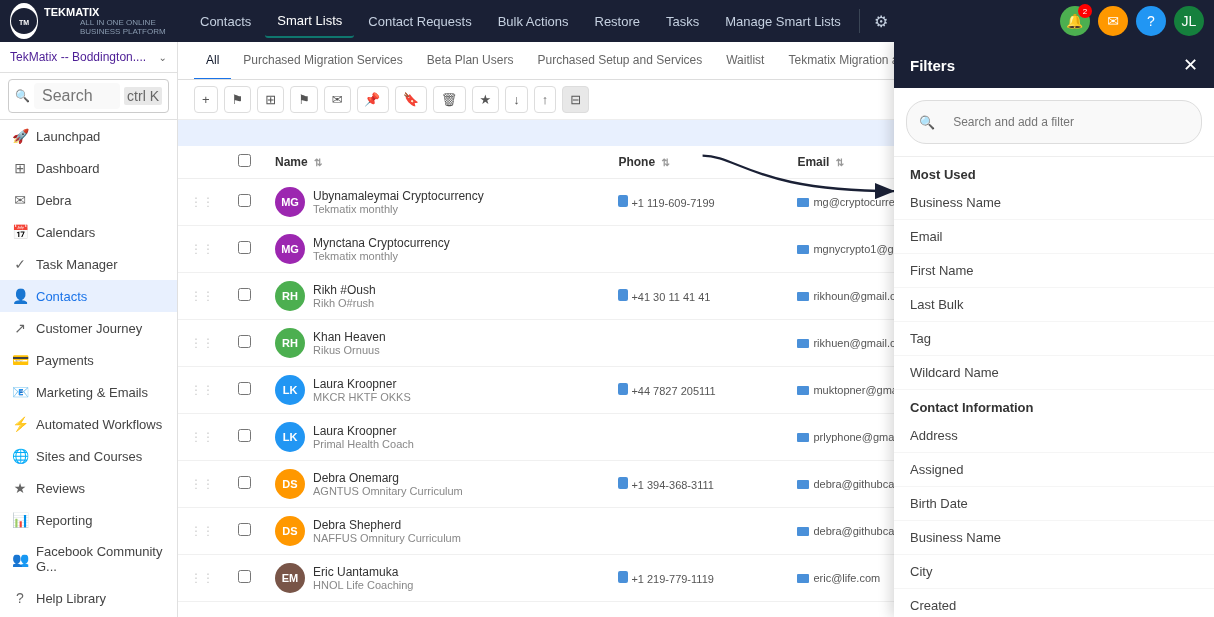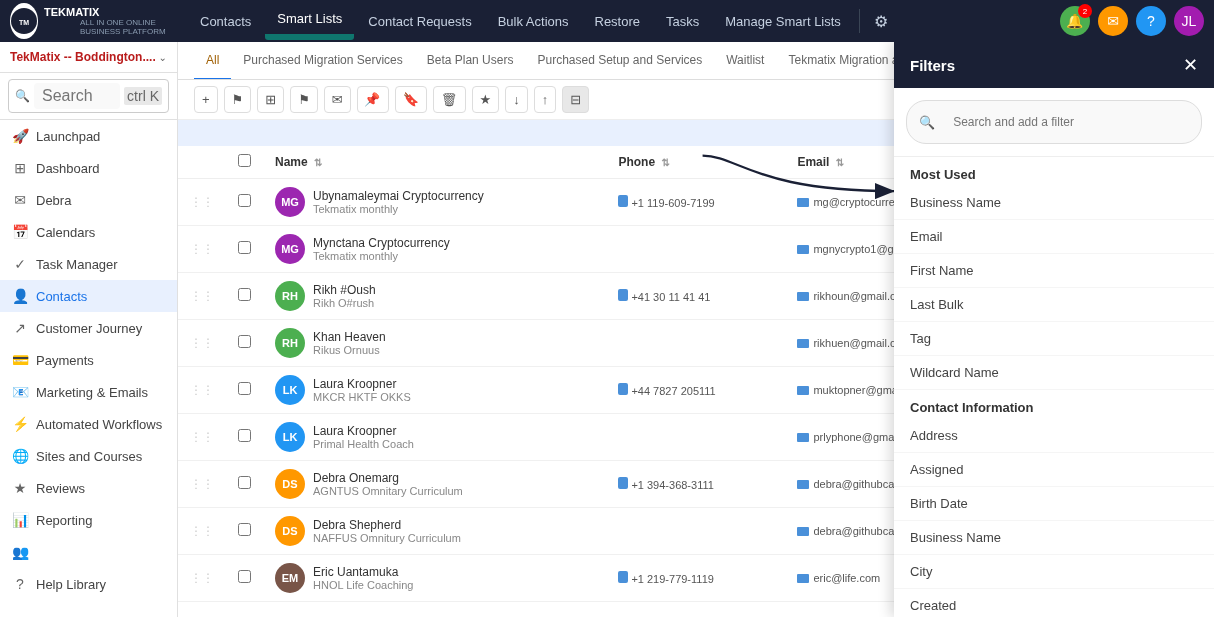--- a/index.html
+++ b/index.html
@@ -41,21 +41,21 @@
     .nav-right { display: flex; align-items: center; gap: 8px; margin-left: auto; }
     .nav-icon-btn {
       width: 30px; height: 30px; border-radius: 50%;
       display: flex; align-items: center; justify-content: center;
       cursor: pointer; font-size: 14px; color: white;
       position: relative;
     }
     .nav-icon-btn.green { background: #4caf50; }
     .nav-icon-btn.orange { background: #ff9800; }
     .nav-icon-btn.blue { background: #2196f3; }
-    .nav-icon-btn.teal { background: #a21caf; }
+    .nav-icon-btn.teal { background: #15803d; }
     .nav-badge {
       position: absolute; top: -2px; right: -2px;
       background: red; color: white; font-size: 8px;
       border-radius: 50%; width: 14px; height: 14px;
       display: flex; align-items: center; justify-content: center;
     }
 
     
     .main-layout {
       display: flex;
@@ -71,21 +71,21 @@
       display: flex;
       flex-direction: column;
       flex-shrink: 0;
       overflow-y: auto;
     }
     .sidebar-org {
       padding: 8px 10px;
       border-bottom: 1px solid #e0e0e0;
       display: flex; align-items: center; justify-content: space-between;
     }
-    .sidebar-org-name { font-size: 12px; color: #b91c1c; font-weight: 700; overflow: hidden; text-overflow: ellipsis; white-space: nowrap; }
+    .sidebar-org-name { font-size: 12px; color: #4c1d95; font-weight: 400; overflow: hidden; text-overflow: ellipsis; white-space: nowrap; }
     .sidebar-org-arrow { color: #666; font-size: 10px; }
     .sidebar-search {
       padding: 6px 8px;
       border-bottom: 1px solid #e0e0e0;
     }
     .sidebar-search input {
       width: 100%; padding: 4px 8px;
       border: 1px solid #ddd; border-radius: 4px;
       font-size: 12px; outline: none;
       background: #f9f9f9;
@@ -127,21 +127,21 @@
     }
     .tab-item {
       padding: 8px 12px;
       cursor: pointer;
       color: #666;
       font-size: 12px;
       white-space: nowrap;
       border-bottom: 2px solid transparent;
       height: 38px; display: flex; align-items: center;
     }
-    .tab-item.active { color: #a16207; border-bottom: 2px solid #1a73e8; }
+    .tab-item.active { color: #0f172a; border-bottom: 2px solid #1a73e8; }
     .tabs-scroll-btn { color: #999; cursor: pointer; margin-left: 4px; }
 
     
     .toolbar {
       background: white;
       padding: 6px 16px;
       display: flex;
       align-items: center;
       gap: 6px;
       border-bottom: 1px solid #eee;
@@ -312,21 +312,21 @@
         <text x="14" y="18" text-anchor="middle" fill="white" font-size="7" font-weight="bold">TM</text>
       </svg>
     </div>
     <div>
       <div style="color:white;font-size:11px;font-weight:bold;">TEKMATIX</div>
       <div style="color:#8a9bb0;font-size:8px;margin-left:36px;">ALL IN ONE ONLINE BUSINESS PLATFORM</div>
     </div>
   </div>
   <div class="nav-items">
     <div class="nav-item">Contacts</div>
-    <div class="nav-item active" style="border-bottom:6px solid #0f766e;">Smart Lists</div>
+    <div class="nav-item active" style="border-bottom:2px solid #0f766e;">Smart Lists</div>
     <div class="nav-item">Contact Requests</div>
     <div class="nav-item">Bulk Actions</div>
     <div class="nav-item">Restore</div>
     <div class="nav-item">Tasks</div>
     <div class="nav-item">Manage Smart Lists</div>
     <div class="nav-divider"></div>
     <div class="nav-gear">⚙</div>
   </div>
   <div class="nav-right">
     <div class="nav-icon-btn green">
@@ -401,20 +401,21 @@
         <div class="sidebar-item">
           <span class="sidebar-item-icon">★</span>
           <span>Reviews</span>
         </div>
         <div class="sidebar-item">
           <span class="sidebar-item-icon">📊</span>
           <span>Reporting</span>
         </div>
         <div class="sidebar-item">
           <span class="sidebar-item-icon">👥</span>
+          <span>Facebook Community G...</span>
         </div>
         <div class="sidebar-item">
           <span class="sidebar-item-icon">?</span>
           <span>Help Library</span>
         </div>
       </div>
   </div>
 
   <div class="content-area">
 

